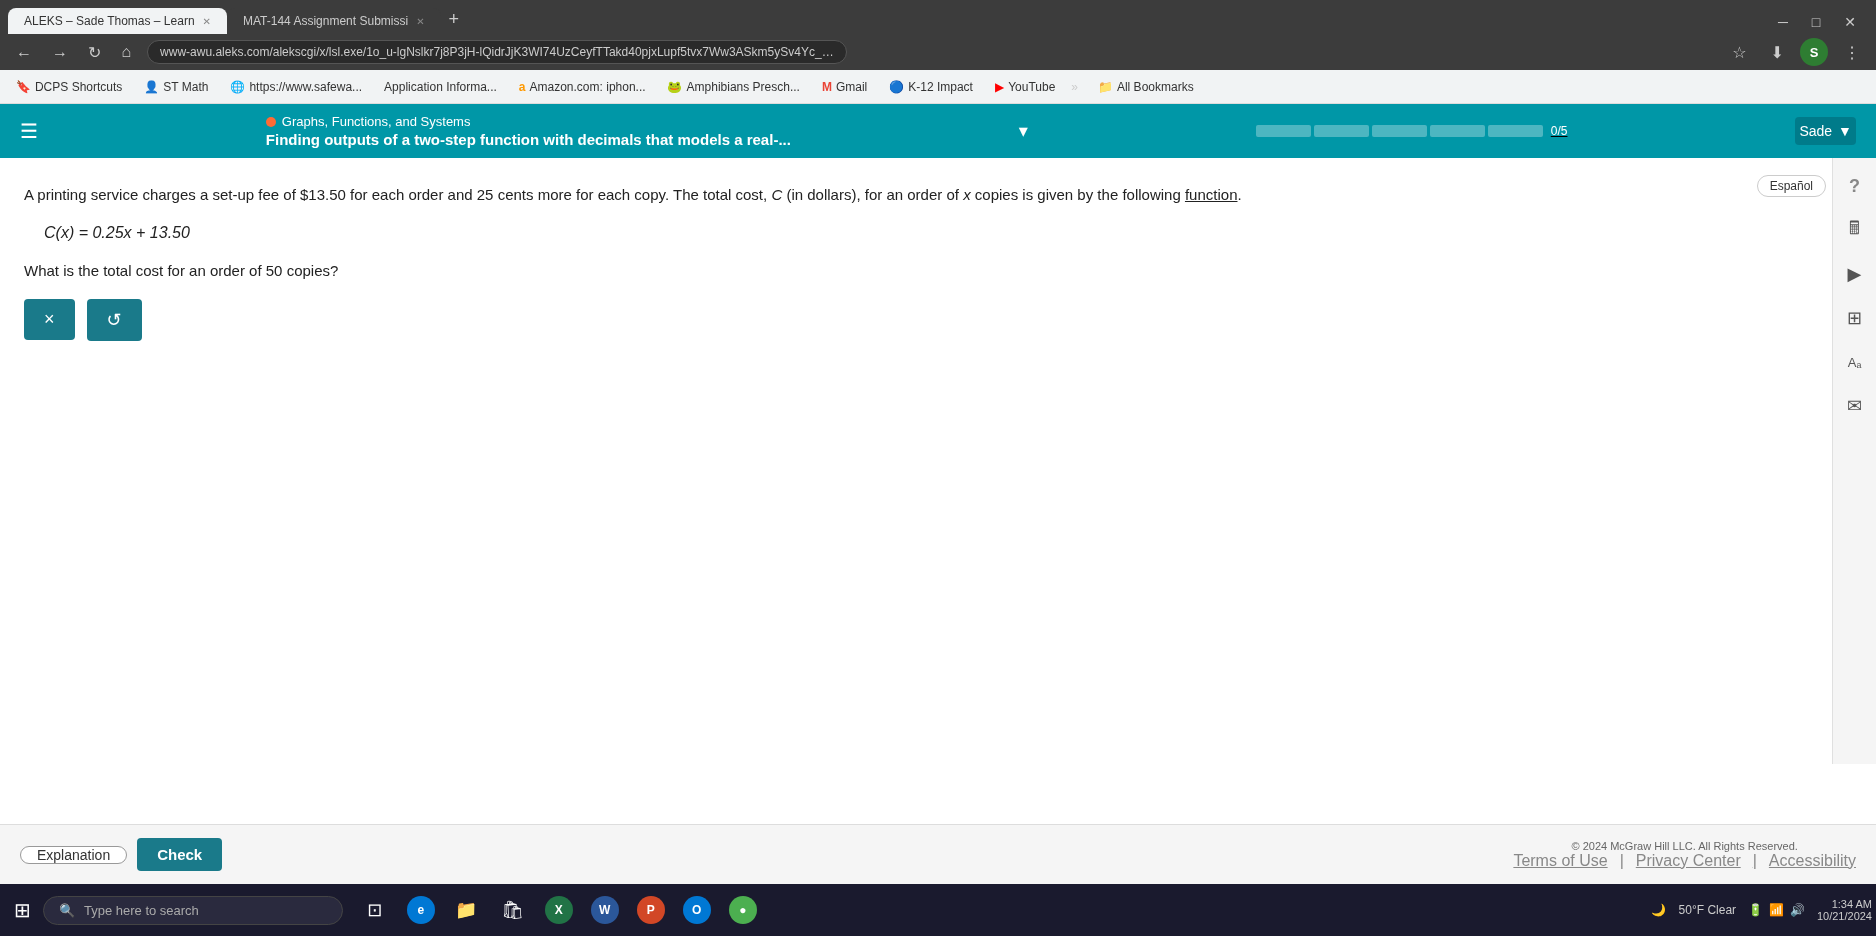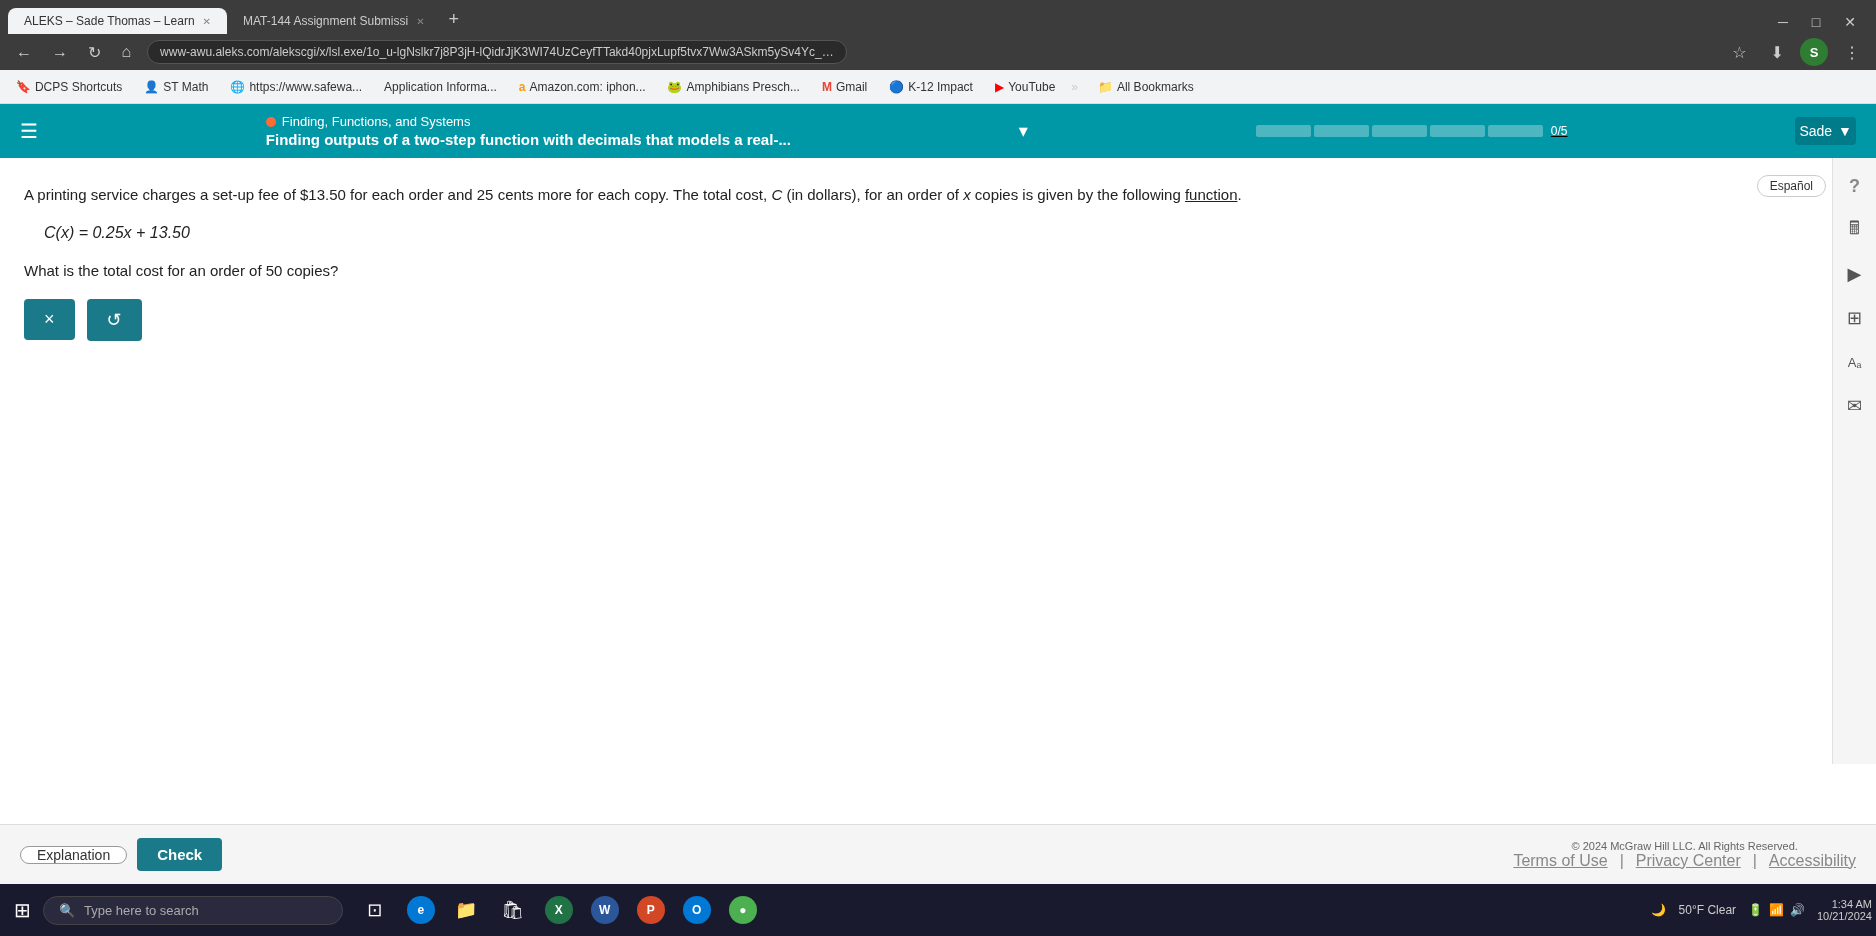--- a/index.html
+++ b/index.html
@@ -174,21 +174,21 @@
     </div>
   </div>
 
   <div class="aleks-container">
 
     <div class="aleks-header">
       <button class="hamburger">☰</button>
       <div class="aleks-header-left">
         <div class="aleks-category">
           <span class="aleks-circle"></span>
-          <span>Finding, Functions, and Systems</span>
+          <span>Graphs, Functions, and Systems</span>
         </div>
         <div class="aleks-title">Finding outputs of a two-step function with decimals that models a real-...</div>
       </div>
       <button class="collapse-btn">▾</button>
       <div class="progress-bar-container">
         <div class="progress-segments">
           <div class="progress-seg"></div>
           <div class="progress-seg"></div>
           <div class="progress-seg"></div>
           <div class="progress-seg"></div>

